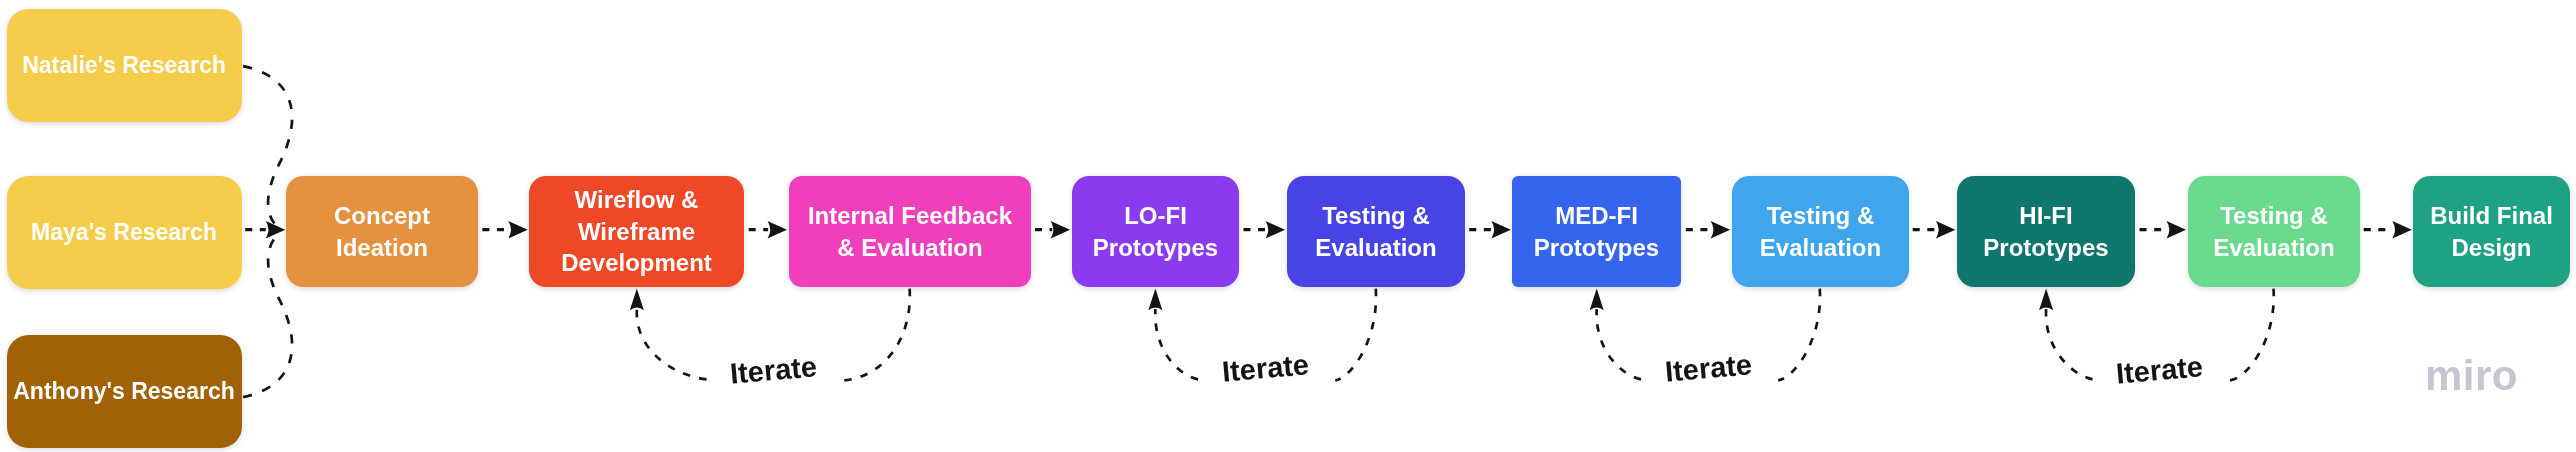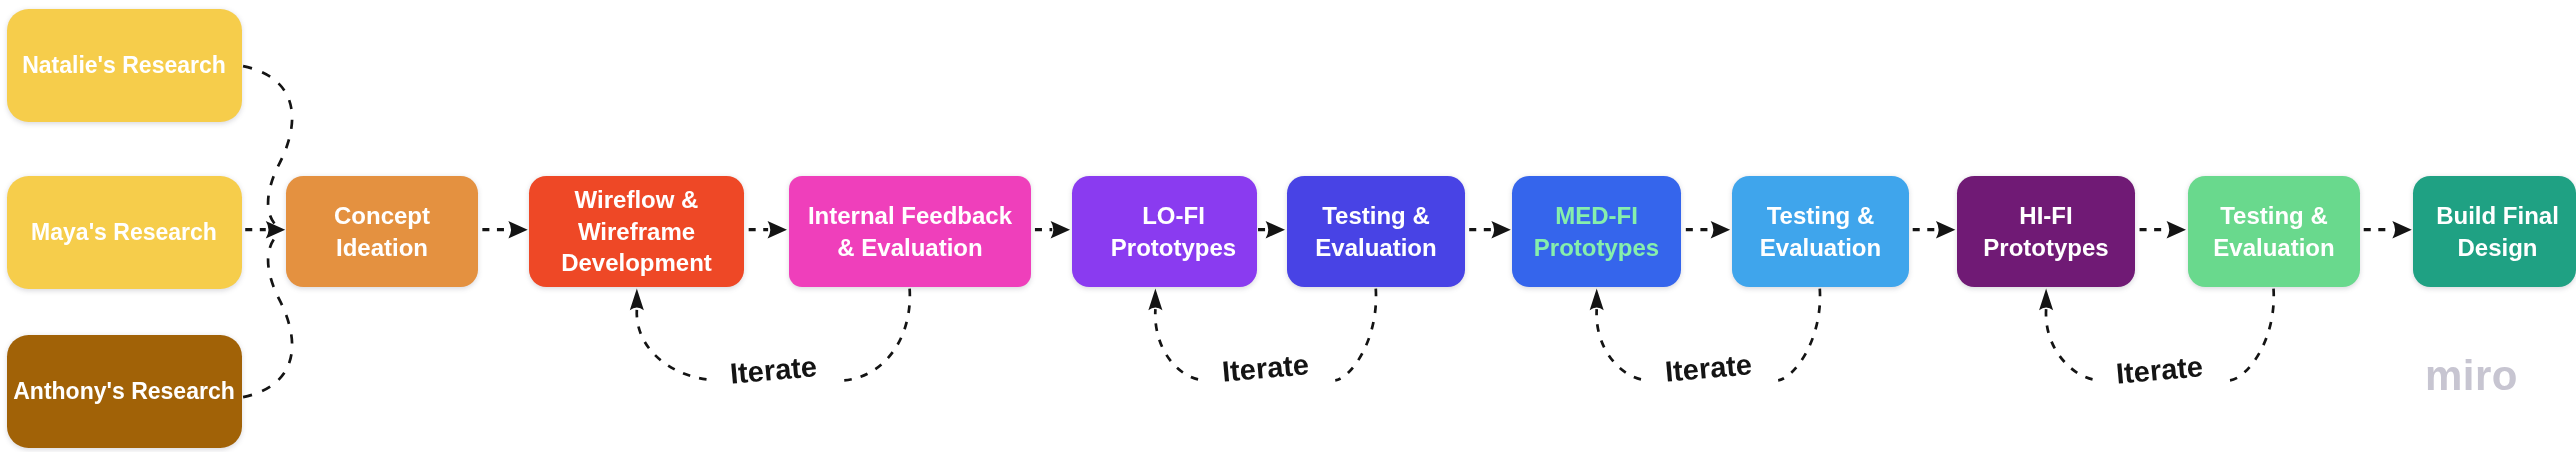--- a/index.html
+++ b/index.html
@@ -107,33 +107,33 @@
   <div class="node source" style="left: 6.5px; top: 176px; background: rgb(246, 205, 75); color: rgb(255, 255, 255); text-align: right;">Maya's Research</div>
   <div class="node source" style="left: 6.5px; top: 335px; background: #a16207; color: rgb(255, 255, 255);">Anthony's Research</div>
 
   <div class="node chain" style="left: 529px; width: 215px; background: rgb(238, 72, 38); color: rgb(255, 255, 255);">Wireflow &amp;
 Wireframe
 Development</div>
   <div class="node chain" style="left: 286px; width: 192px; background: rgb(228, 145, 64); color: rgb(255, 255, 255);">Concept
 Ideation</div>
   <div class="node chain" style="left: 789px; width: 242px; background: rgb(239, 63, 187); color: rgb(255, 255, 255); border-radius: 13px;">Internal Feedback
 &amp; Evaluation</div>
-  <div class="node chain" style="left: 1072px; width: 167px; background: rgb(138, 59, 240); color: rgb(255, 255, 255); padding-left: 18px;">LO-FI
+  <div class="node chain" style="left: 1072px; width: 167px; background: rgb(138, 59, 240); color: rgb(255, 255, 255);">LO-FI
 Prototypes</div>
   <div class="node chain" style="left: 1287px; width: 178px; background: rgb(72, 67, 229); color: rgb(255, 255, 255);">Testing &amp;
 Evaluation</div>
-  <div class="node chain" style="left: 1512px; width: 169px; background: rgb(53, 101, 236); color: #86efac;">MED-FI
+  <div class="node chain" style="left: 1512px; width: 169px; background: rgb(53, 101, 236); color: #ffffff; border-radius: 6px;">MED-FI
 Prototypes</div>
   <div class="node chain" style="left: 1732px; width: 177px; background: rgb(63, 165, 236); color: rgb(255, 255, 255);">Testing &amp;
 Evaluation</div>
-  <div class="node chain" style="left: 1957px; width: 178px; background: #701a75; color: rgb(255, 255, 255);">HI-FI
+  <div class="node chain" style="left: 1957px; width: 178px; background: #0f766e; color: rgb(255, 255, 255);">HI-FI
 Prototypes</div>
   <div class="node chain" style="left: 2188px; width: 172px; background: rgb(105, 217, 141); color: rgb(255, 255, 255);">Testing &amp;
 Evaluation</div>
-  <div class="node chain" style="left: 2413px; width: 157px; background: rgb(31, 161, 131); color: rgb(255, 255, 255); padding-left: 6px;">Build Final
+  <div class="node chain" style="left: 2413px; width: 157px; background: rgb(31, 161, 131); color: rgb(255, 255, 255);">Build Final
 Design</div>
 
   <div class="iterate" style="left:698px;top:354px;">Iterate</div>
   <div class="iterate" style="left:1190px;top:352px;">Iterate</div>
   <div class="iterate" style="left:1633px;top:352px;">Iterate</div>
   <div class="iterate" style="left:2084px;top:354px;">Iterate</div>
 
   <div class="watermark" style="color: rgb(199, 197, 209);">miro</div>
 </div>
 

